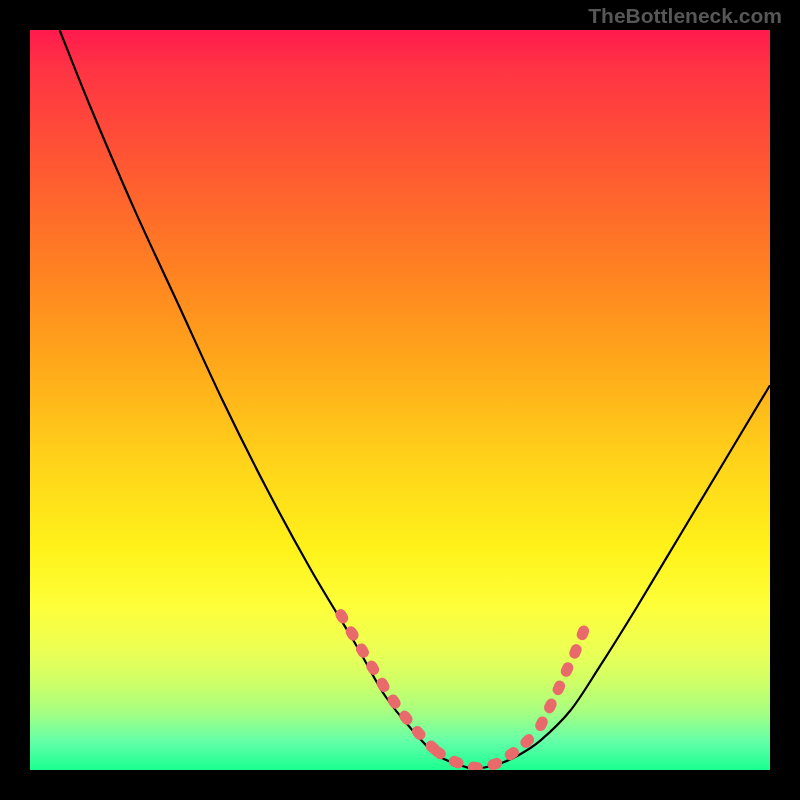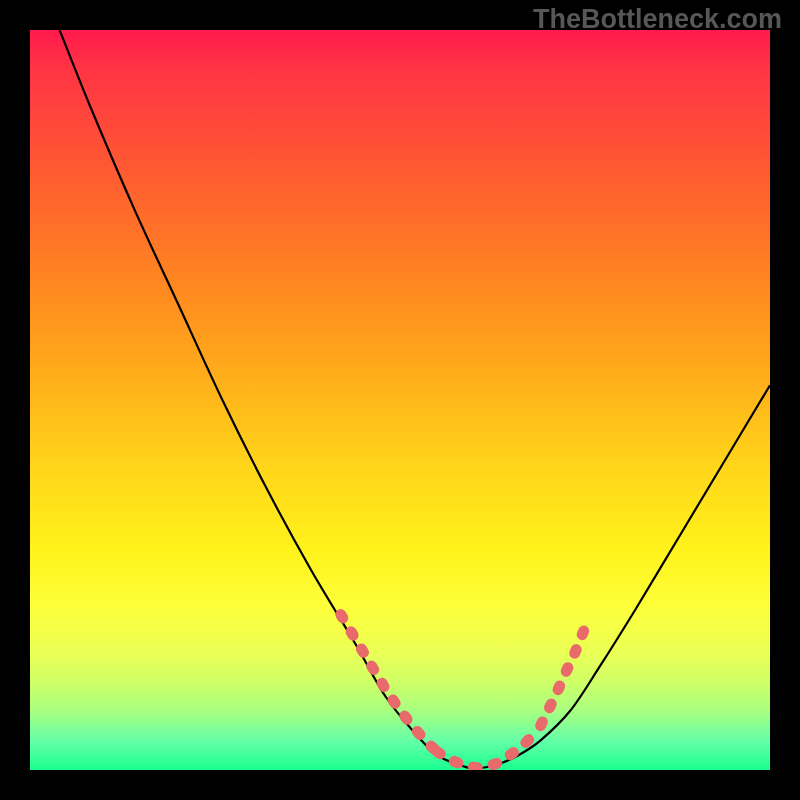--- a/index.html
+++ b/index.html
@@ -9,21 +9,21 @@
     height: 800px;
     background: #000;
     position: relative;
     font-family: Arial, sans-serif;
   }
   .watermark {
     position: absolute;
     top: 4px;
     right: 18px;
     color: #575757;
-    font-size: 27px;
+    font-size: 21px;
     font-weight: bold;
     z-index: 10;
   }
   .plot-area {
     position: absolute;
     left: 30px;
     top: 30px;
     width: 740px;
     height: 740px;
     overflow: hidden;

